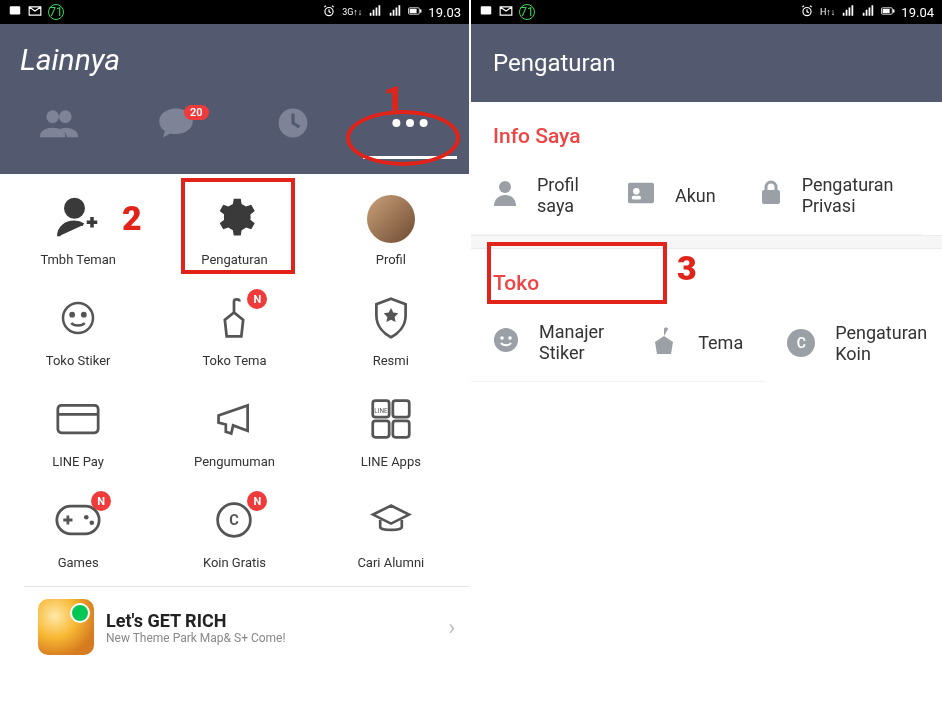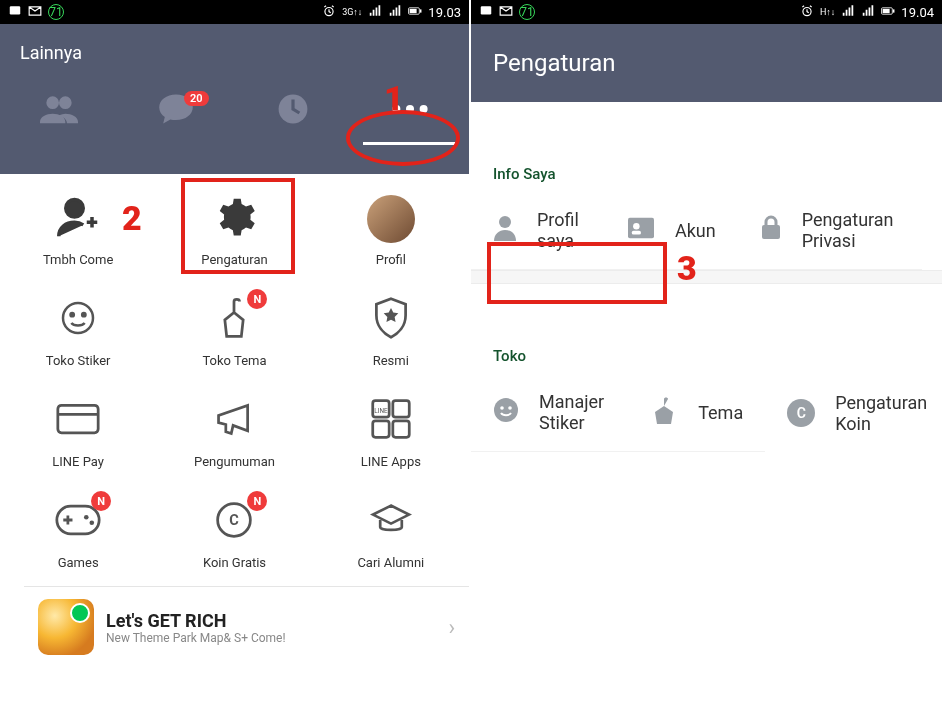--- a/index.html
+++ b/index.html
@@ -18,21 +18,21 @@
     display: flex; align-items: center; padding: 0 8px;
     font-size: 12px; justify-content: space-between;
   }
   .statusbar-left { display:flex; gap:6px; align-items:center; }
   .statusbar-right { display:flex; gap:6px; align-items:center; }
   .ic { width:14px; height:14px; display:inline-block; }
   .header {
     background: #535a70; color: #fff; height: 150px;
     display:flex; flex-direction:column;
   }
-  .header-title { font-size: 18px; font-weight: 400; padding: 18px 20px 10px; }
+  .header-title { font-size: 30px; font-weight: 400; padding: 18px 20px 10px; font-style: italic; }
   .tabbar { display:flex; height: 72px; align-items:center; }
   .tab { flex:1; display:flex; justify-content:center; align-items:center; position:relative; height:100%; cursor:pointer;}
   .tab svg { fill:#7e8398; }
   .tab.active { }
   .tab.active::after{content:'';position:absolute;bottom:0;left:10%;right:10%;height:3px;background:#fff;}
   .badge {
     position:absolute; top:18px; right:26px; background:#ef3b3b;color:#fff;
     border-radius:10px; font-size:11px; padding:1px 6px; font-weight:600;
   }
   .grid {
@@ -59,21 +59,21 @@
     position:relative; overflow:hidden;
   }
   .promo-img::after{content:'';position:absolute;top:4px;right:4px;width:16px;height:16px;border-radius:50%;background:#03c755;border:2px solid #fff;}
   .promo-text { flex:1; }
   .promo-title { font-size:18px; font-weight:700; color:#222;}
   .promo-sub { font-size:12px; color:#888;}
   .chev { color:#bbb; font-size:22px; }
   
   .header2 { background:#535a70; color:#fff; height:78px; display:flex; align-items:center; padding:0 22px;}
   .header2-title{ font-size:24px; font-weight:400;}
-  .section-label { color:#14532d; font-size:15px; font-weight:500; padding:22px 22px 8px;margin-top:41px;}
+  .section-label { color:#ef4444; font-size:21px; font-weight:500; padding:22px 22px 8px;}
   .setlist { display:flex; flex-direction:row; }
   .setitem {
     display:flex; align-items:center; gap:20px; padding:18px 22px; cursor:pointer;
     border-bottom:1px solid #f1f1f1;
   }
   .setitem:last-child{border-bottom:none;}
   .setitem .sicon { width:28px; display:flex; justify-content:center; color:#9aa0a6;}
   .setitem .stxt { font-size:18px; color:#333;}
   .setitem .ssub { font-size:15px; color:#3a93e8; margin-top:2px; display:block;}
   .divider { height:14px; background:#f6f6f6; border-top:1px solid #ececec; border-bottom:1px solid #ececec;}
@@ -151,21 +151,21 @@
   </div>
 
   <div class="grid">
 
     <div class="grid-item">
       <div class="iconbox">
           <span><svg width="42" height="42" viewBox="0 0 48 48">
               <path fill="#3a3a3a" d="M20 24a10 10 0 100-20 10 10 0 000 20zM2 46c0-10 8-16 18-16 4 0 7 1 10 3M34 30h12M40 24v12" stroke="#3a3a3a" stroke-width="4"></path>
             </svg></span>
         </div>
-      <div class="label">Tmbh Come</div>
+      <div class="label">Tmbh Teman</div>
     </div>
     <div class="grid-item">
       <div class="iconbox">
           <span><svg width="42" height="42" viewBox="0 0 48 48">
               <path fill="#3a3a3a" d="M24 16a8 8 0 100 16 8 8 0 000-16zm19 8a19 19 0 00-.3-3l5-4-4-7-6 2a19 19 0 00-5-3l-1-6h-8l-1 6a19 19 0 00-5 3l-6-2-4 7 5 4a19 19 0 000 6l-5 4 4 7 6-2a19 19 0 005 3l1 6h8l1-6a19 19 0 005-3l6 2 4-7-5-4c.2-1 .3-2 .3-3z"></path>
             </svg></span>
         </div>
       <div class="label">Pengaturan</div>
     </div>
     <div class="grid-item">

